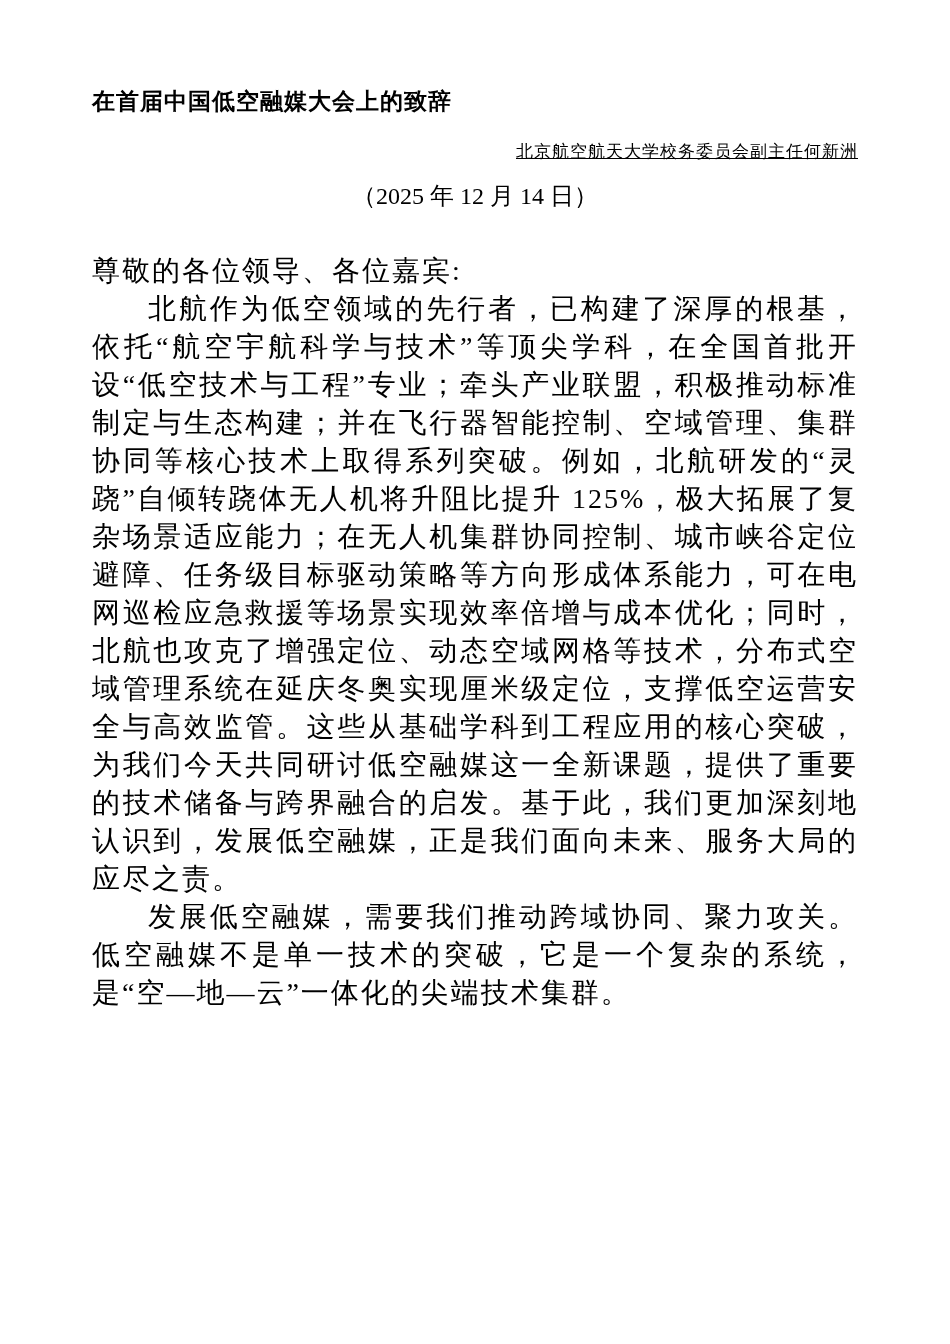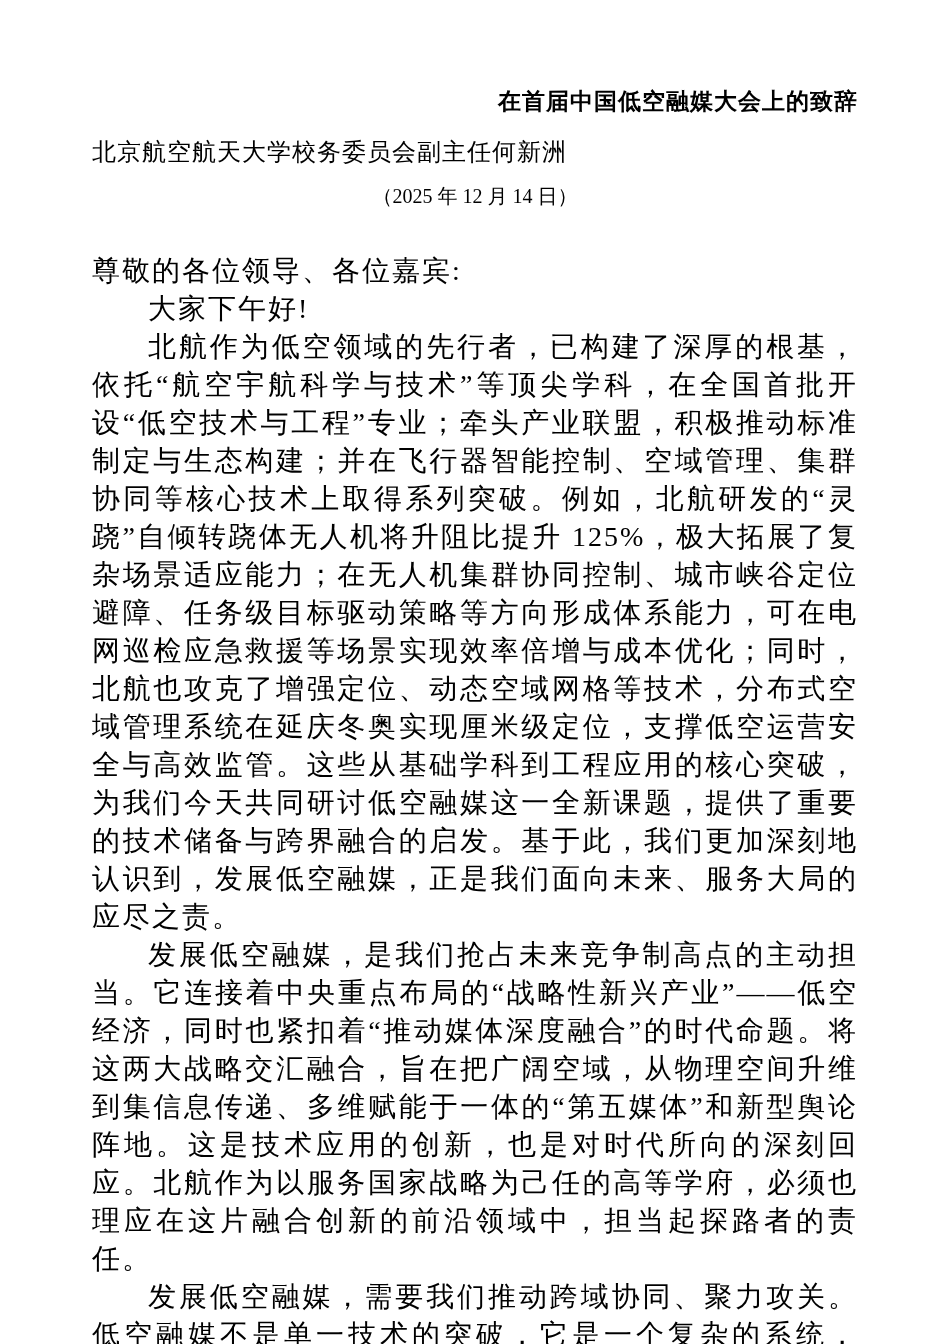--- a/index.html
+++ b/index.html
@@ -19,34 +19,35 @@
     width: 950px;
     height: 1344px;
     padding: 86px 92px 0 92px;
     background: #ffffff;
   }
   .doc-title {
     margin: 0 0 20px 0;
     font-size: 23px;
     line-height: 32px;
     font-weight: bold;
-    text-align: right;
+    text-align: left;
     letter-spacing: 1px;
   }
   .doc-author {
     margin: 0 0 16px 0;
-    font-size: 24px;
+    font-size: 17px;
     line-height: 28px;
     font-weight: normal;
-    text-align: left;
+    text-align: right;
     letter-spacing: 1px;
+    text-decoration: underline;
   }
   .doc-date {
     margin: 0 0 42px 0;
-    font-size: 20px;
+    font-size: 24px;
     line-height: 28px;
     font-weight: normal;
     text-align: center;
   }
   .doc-body p {
     margin: 0;
     font-size: 28px;
     line-height: 38px;
     letter-spacing: 2px;
     text-align: justify;
@@ -62,18 +63,16 @@
 
 <div class="page">
   <h1 class="doc-title">在首届中国低空融媒大会上的致辞</h1>
 
   <div class="doc-author">北京航空航天大学校务委员会副主任何新洲</div>
 
   <div class="doc-date">（2025 年 12 月 14 日）</div>
 
   <div class="doc-body">
     <p class="no-indent">尊敬的各位领导、各位嘉宾:</p>
-    <p>大家下午好!</p>
     <p>北航作为低空领域的先行者，已构建了深厚的根基，依托“航空宇航科学与技术”等顶尖学科，在全国首批开设“低空技术与工程”专业；牵头产业联盟，积极推动标准制定与生态构建；并在飞行器智能控制、空域管理、集群协同等核心技术上取得系列突破。例如，北航研发的“灵跷”自倾转跷体无人机将升阻比提升 125%，极大拓展了复杂场景适应能力；在无人机集群协同控制、城市峡谷定位避障、任务级目标驱动策略等方向形成体系能力，可在电网巡检应急救援等场景实现效率倍增与成本优化；同时，北航也攻克了增强定位、动态空域网格等技术，分布式空域管理系统在延庆冬奥实现厘米级定位，支撑低空运营安全与高效监管。这些从基础学科到工程应用的核心突破，为我们今天共同研讨低空融媒这一全新课题，提供了重要的技术储备与跨界融合的启发。基于此，我们更加深刻地认识到，发展低空融媒，正是我们面向未来、服务大局的应尽之责。</p>
-    <p>发展低空融媒，是我们抢占未来竞争制高点的主动担当。它连接着中央重点布局的“战略性新兴产业”——低空经济，同时也紧扣着“推动媒体深度融合”的时代命题。将这两大战略交汇融合，旨在把广阔空域，从物理空间升维到集信息传递、多维赋能于一体的“第五媒体”和新型舆论阵地。这是技术应用的创新，也是对时代所向的深刻回应。北航作为以服务国家战略为己任的高等学府，必须也理应在这片融合创新的前沿领域中，担当起探路者的责任。</p>
     <p>发展低空融媒，需要我们推动跨域协同、聚力攻关。低空融媒不是单一技术的突破，它是一个复杂的系统，是“空—地—云”一体化的尖端技术集群。</p>
   </div>
 </div>
 
 </body></html>

